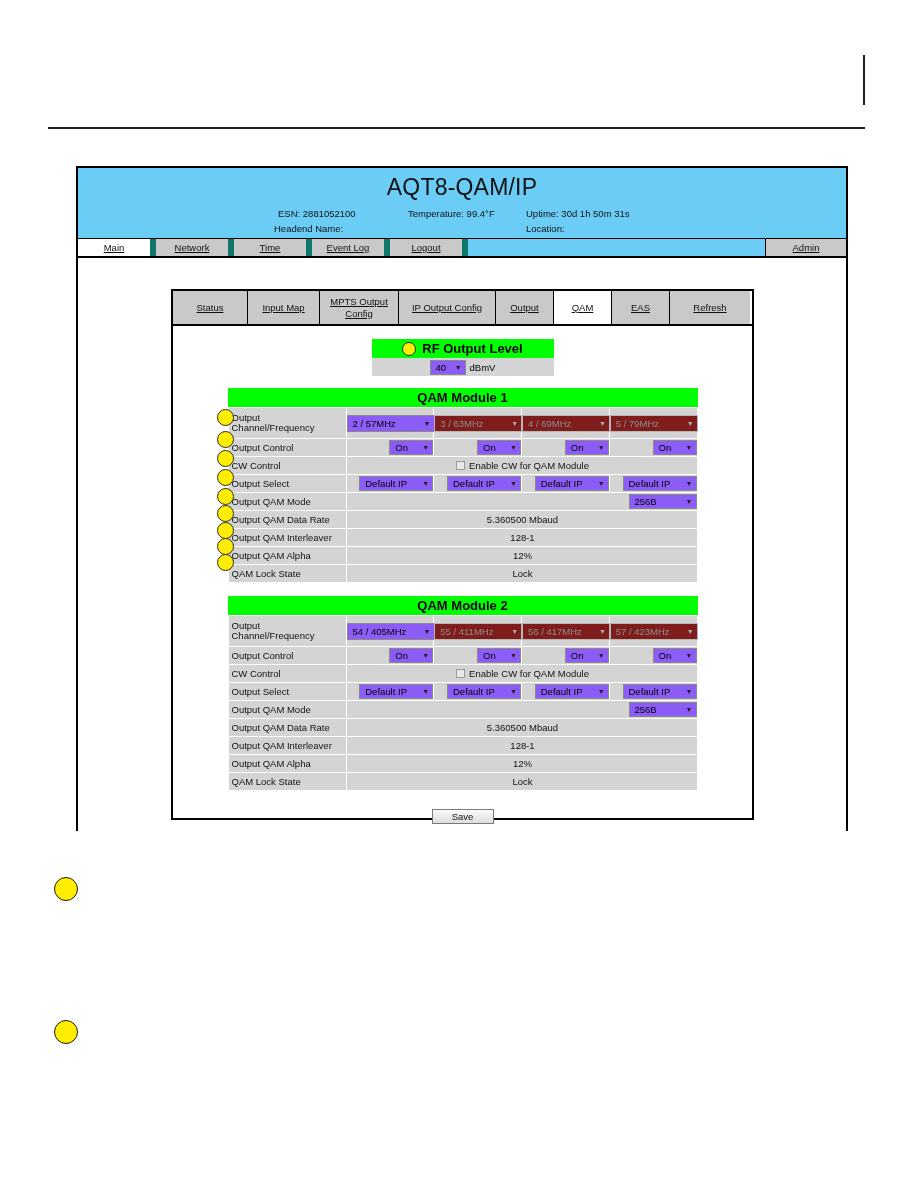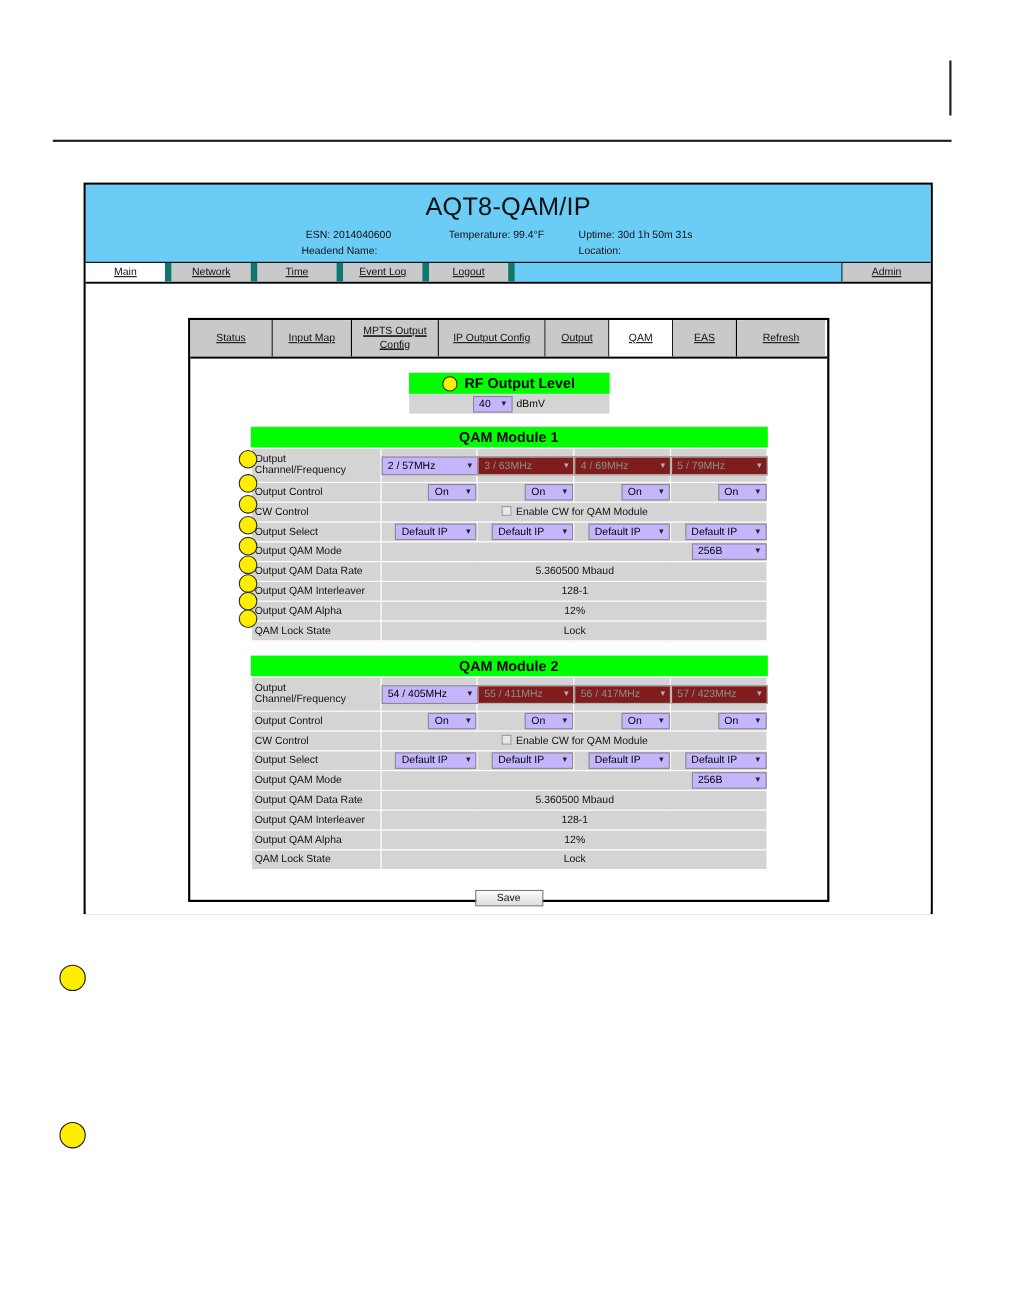--- a/index.html
+++ b/index.html
@@ -240,21 +240,21 @@
     padding: 0;
     margin-left: 40px;
   }
   .qtable tr.tall td { height: 30px; }
 
   
   .sel {
     display: inline-flex;
     align-items: center;
     justify-content: space-between;
-    background: #c4b5fd;
+    background: #8b5cf6;
     border: 1px solid #8a8a8a;
     box-sizing: border-box;
     font-size: 9.5px;
     height: 15px;
     padding: 0 3px 0 5px;
     color: #000;
     line-height: 13px;
   }
   .sel .arrow {
     font-size: 7px;
@@ -335,21 +335,21 @@
 <div class="corner-tick"></div>
 <div class="page-rule"></div>
 
 <div class="callout-dot callout-a"></div>
 <div class="callout-dot callout-b"></div>
 
 <div class="device-frame">
 
   <div class="unit-header">
     <div class="unit-title">AQT8-QAM/IP</div>
-    <div class="unit-meta meta-esn">ESN: 2014040600</div>
+    <div class="unit-meta meta-esn">ESN: 2881052100</div>
     <div class="unit-meta meta-temp">Temperature: 99.4°F</div>
     <div class="unit-meta meta-uptime">Uptime: 30d 1h 50m 31s</div>
     <div class="unit-meta meta-headend">Headend Name:</div>
     <div class="unit-meta meta-location">Location:</div>
   </div>
 
   <div class="topnav">
     <div class="topnav-item active nav-w">
         <span>Main</span>
       </div>

